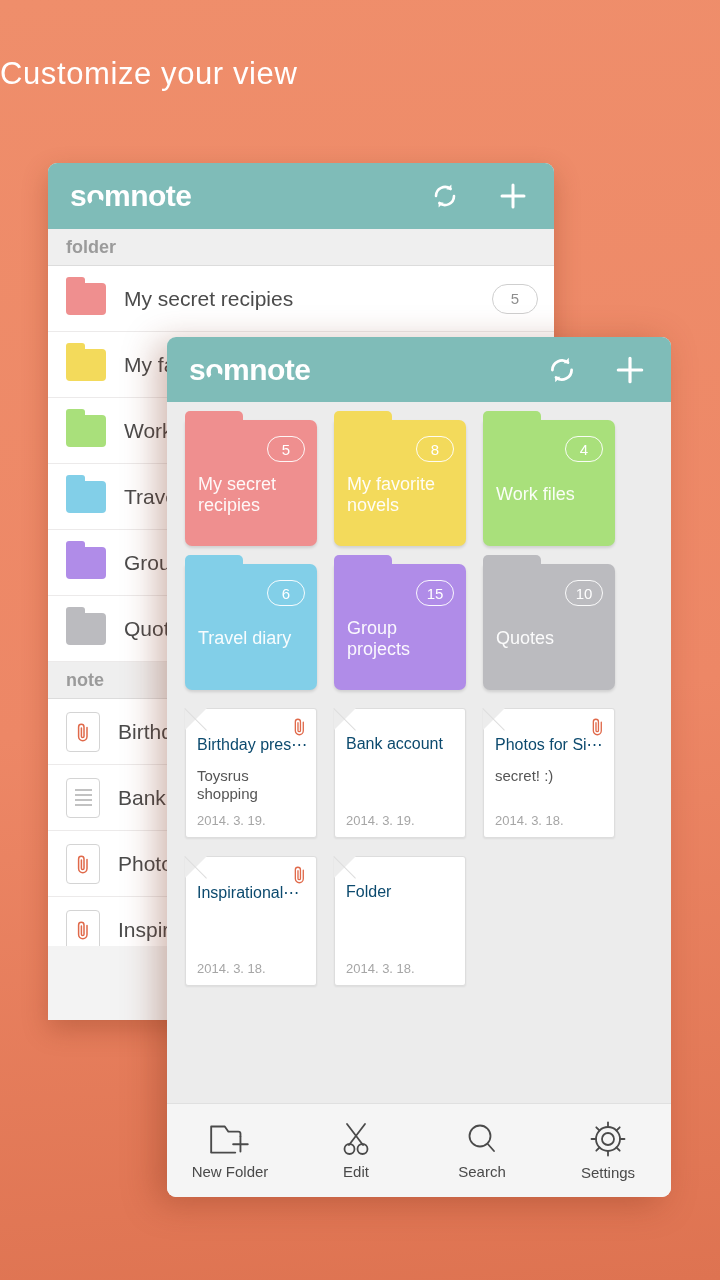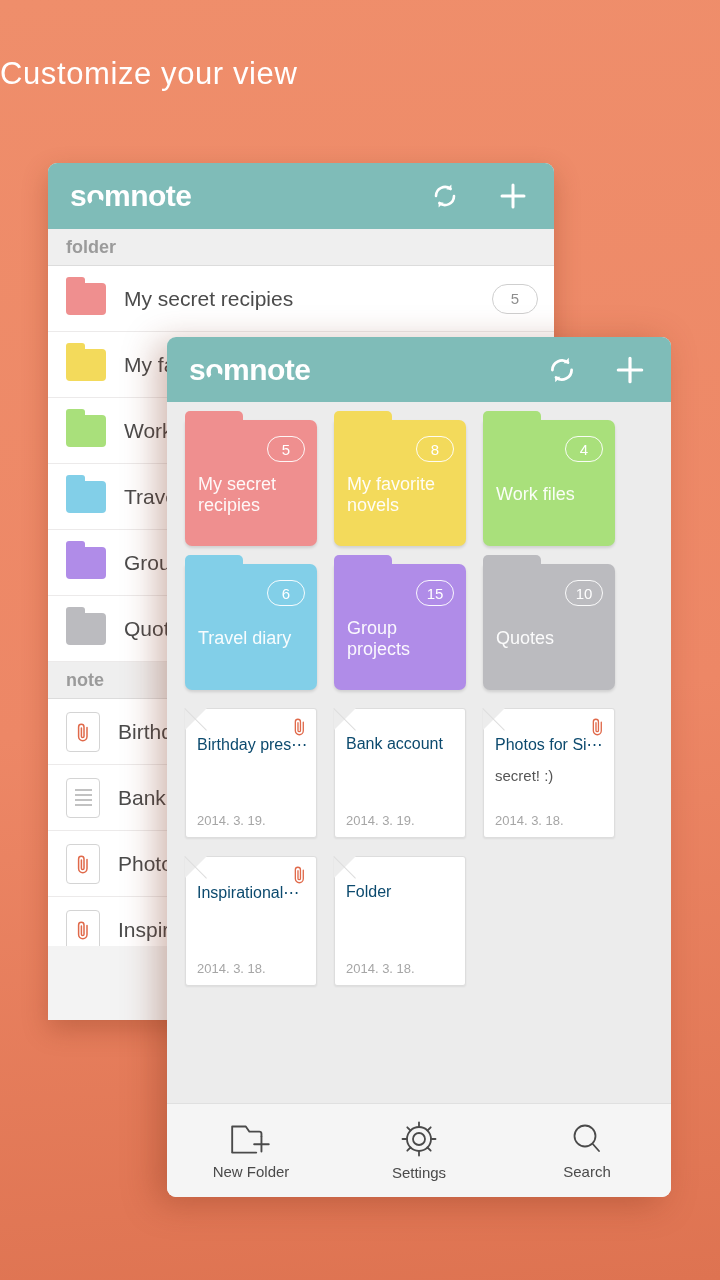--- a/index.html
+++ b/index.html
@@ -503,20 +503,21 @@
 
     <div class="grid-row">
       <div class="note-card">
         <span class="fold"></span>
         <span class="clip">
           <svg width="17" height="21" viewBox="0 0 18 22" aria-hidden="true">
             <path d="M13 6.5 V15.5 a4.2 4.2 0 0 1-8.4 0 V6 a2.7 2.7 0 0 1 5.4 0 v9.2 a1.3 1.3 0 0 1-2.6 0 V7" fill="none" stroke="#e0694a" stroke-width="1.4" stroke-linecap="round"></path>
           </svg>
         </span>
         <span class="nc-title">Birthday pres⋯</span>
+        <span class="nc-body">Toysrus shopping</span>
         <span class="nc-date">2014. 3. 19.</span>
       </div>
 
       <div class="note-card">
         <span class="fold"></span>
         <span class="nc-title">Bank account</span>
         <span class="nc-body"></span>
         <span class="nc-date">2014. 3. 19.</span>
       </div>
 
@@ -557,40 +558,49 @@
   <div class="toolbar">
     <div class="tb-item">
       <svg width="46" height="36" viewBox="0 0 44 34" aria-hidden="true">
         <path d="M4 30 V5 h13 l3.5 5 H30 a2 2 0 0 1 2 2 v3" fill="none" stroke="#4a4a4a" stroke-width="1.8" stroke-linejoin="round"></path>
         <path d="M4 30 H27" fill="none" stroke="#4a4a4a" stroke-width="1.8" stroke-linecap="round"></path>
         <path d="M32 15 V29 M25 22 H39" fill="none" stroke="#4a4a4a" stroke-width="1.8" stroke-linecap="round"></path>
       </svg>
       <span class="tb-label">New Folder</span>
     </div>
 
+    <div class="tb-item">
+      <svg width="40" height="36" viewBox="0 0 40 36" aria-hidden="true">
+        <path d="M11 3 L27 24" fill="none" stroke="#4a4a4a" stroke-width="1.8" stroke-linecap="round"></path>
+        <path d="M29 3 L13 24" fill="none" stroke="#4a4a4a" stroke-width="1.8" stroke-linecap="round"></path>
+        <circle cx="13.5" cy="28" r="5" fill="none" stroke="#4a4a4a" stroke-width="1.8"></circle>
+        <circle cx="26.5" cy="28" r="5" fill="none" stroke="#4a4a4a" stroke-width="1.8"></circle>
+      </svg>
+      <span class="tb-label">Edit</span>
+    </div>
+
+    <div class="tb-item">
+      <svg width="40" height="36" viewBox="0 0 40 36" aria-hidden="true">
+        <circle cx="18" cy="15" r="10.5" fill="none" stroke="#4a4a4a" stroke-width="1.8"></circle>
+        <path d="M25.8 23 L32 30" fill="none" stroke="#4a4a4a" stroke-width="1.8" stroke-linecap="round"></path>
+      </svg>
+      <span class="tb-label">Search</span>
+    </div>
 
     <div class="tb-item">
       <svg width="40" height="38" viewBox="0 0 40 38" aria-hidden="true">
         <circle cx="20" cy="19" r="12" fill="none" stroke="#4a4a4a" stroke-width="1.8"></circle>
         <circle cx="20" cy="19" r="6" fill="none" stroke="#4a4a4a" stroke-width="1.8"></circle>
         <g stroke="#4a4a4a" stroke-width="1.8" stroke-linecap="round">
           <path d="M20 2.5 V7"></path>
           <path d="M20 31 V35.5"></path>
           <path d="M3.5 19 H8"></path>
           <path d="M32 19 H36.5"></path>
           <path d="M8.3 7.3 L11.5 10.5"></path>
           <path d="M28.5 27.5 L31.7 30.7"></path>
           <path d="M31.7 7.3 L28.5 10.5"></path>
           <path d="M11.5 27.5 L8.3 30.7"></path>
         </g>
       </svg>
       <span class="tb-label">Settings</span>
     </div>
-
-    <div class="tb-item">
-      <svg width="40" height="36" viewBox="0 0 40 36" aria-hidden="true">
-        <circle cx="18" cy="15" r="10.5" fill="none" stroke="#4a4a4a" stroke-width="1.8"></circle>
-        <path d="M25.8 23 L32 30" fill="none" stroke="#4a4a4a" stroke-width="1.8" stroke-linecap="round"></path>
-      </svg>
-      <span class="tb-label">Search</span>
-    </div>
   </div>
 </div>
 
 </body></html>

